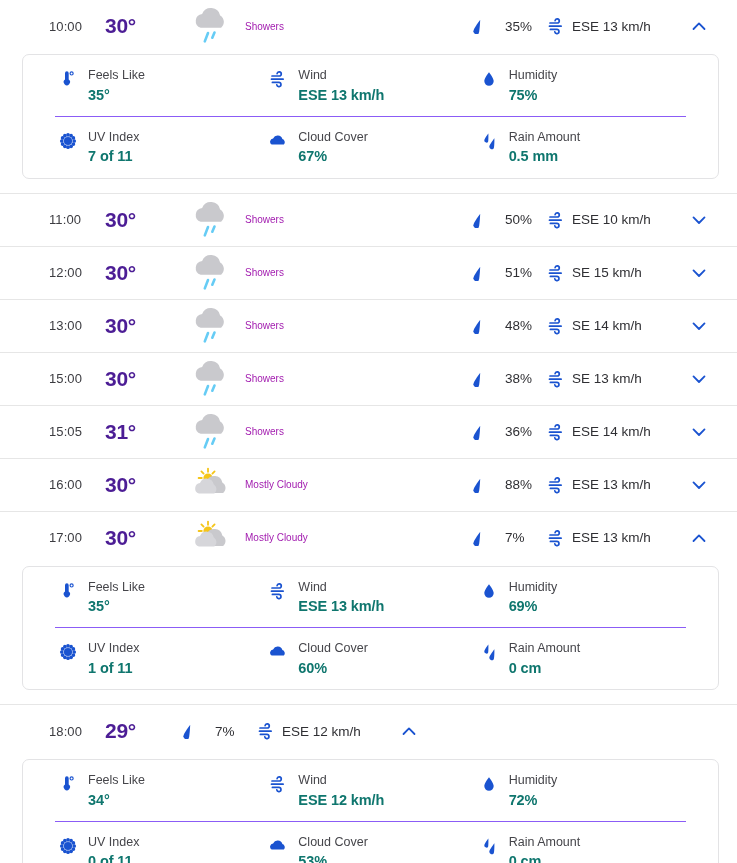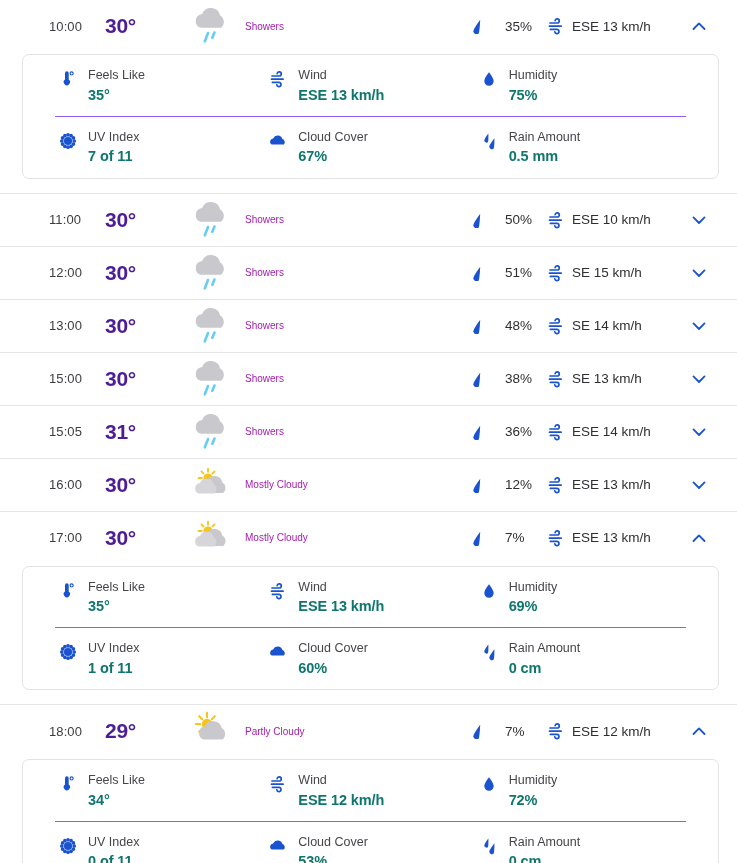--- a/index.html
+++ b/index.html
@@ -462,21 +462,21 @@
           </svg>
         </span>
         <span class="cond-label">Mostly Cloudy</span>
       </div>
       <div class="col-precip">
         <span class="icon">
           <svg width="16" height="16" viewBox="0 0 16 16" xmlns="http://www.w3.org/2000/svg">
             <path fill="#1a53d0" d="M11.2 2.1 C11.2 2.1 4.4 10.6 4.4 13.2 a3.3 3.3 0 0 0 5.1 2.6 C10.6 14.9 11.2 2.1 11.2 2.1 z"></path>
           </svg>
         </span>
-        <span>12%</span>
+        <span>88%</span>
       </div>
       <div class="col-wind">
         <span class="icon">
           <svg width="18" height="18" viewBox="0 0 18 18" xmlns="http://www.w3.org/2000/svg">
             <path d="M3 6 h7.2 a2.1 2.1 0 1 0 -2.1 -2.4" stroke="#1a53d0" stroke-width="1.7" fill="none" stroke-linecap="round"></path>
             <path d="M2.5 9.2 h11.6" stroke="#1a53d0" stroke-width="1.7" fill="none" stroke-linecap="round"></path>
             <path d="M3.4 12.4 h6.4 a2.1 2.1 0 1 1 -2.0 2.5" stroke="#1a53d0" stroke-width="1.7" fill="none" stroke-linecap="round"></path>
           </svg>
         </span>
         <span>ESE 13 km/h</span>
@@ -624,37 +624,20 @@
               <div class="dc-value">0 cm</div>
             </div>
           </div>
         </div>
       </div>
     </div>
     <div class="sep"></div>
     <div class="hour-row">
       <div class="col-time">18:00</div>
       <div class="col-temp">29°</div>
-      <div class="col-cond">
-        <span class="icon">
-          <svg width="40" height="40" viewBox="0 0 40 40" xmlns="http://www.w3.org/2000/svg">
-            <circle cx="14" cy="13" r="5.2" fill="#f5c518"></circle>
-            <line x1="14.0" y1="6.2" x2="14.0" y2="1.8" stroke="#f5c518" stroke-width="2" stroke-linecap="round"></line>
-            <line x1="18.8" y1="8.2" x2="21.9" y2="5.1" stroke="#f5c518" stroke-width="2" stroke-linecap="round"></line>
-            <line x1="20.8" y1="13.0" x2="25.2" y2="13.0" stroke="#f5c518" stroke-width="2" stroke-linecap="round"></line>
-            <line x1="18.8" y1="17.8" x2="21.9" y2="20.9" stroke="#f5c518" stroke-width="2" stroke-linecap="round"></line>
-            <line x1="14.0" y1="19.8" x2="14.0" y2="24.2" stroke="#f5c518" stroke-width="2" stroke-linecap="round"></line>
-            <line x1="9.2" y1="17.8" x2="6.1" y2="20.9" stroke="#f5c518" stroke-width="2" stroke-linecap="round"></line>
-            <line x1="7.2" y1="13.0" x2="2.8" y2="13.0" stroke="#f5c518" stroke-width="2" stroke-linecap="round"></line>
-            <line x1="9.2" y1="8.2" x2="6.1" y2="5.1" stroke="#f5c518" stroke-width="2" stroke-linecap="round"></line>
-            <path fill="#c9c9cd" d="M10.68 28.4 a6.6 6.6 0 0 1 1.32 -12.847999999999999 a8.8 8.8 0 0 1 16.72 1.4080000000000001 a7.04 7.04 0 0 1 0.88 11.44 z"></path>
-          </svg>
-        </span>
-        <span class="cond-label">Partly Cloudy</span>
-      </div>
       <div class="col-precip">
         <span class="icon">
           <svg width="16" height="16" viewBox="0 0 16 16" xmlns="http://www.w3.org/2000/svg">
             <path fill="#1a53d0" d="M11.2 2.1 C11.2 2.1 4.4 10.6 4.4 13.2 a3.3 3.3 0 0 0 5.1 2.6 C10.6 14.9 11.2 2.1 11.2 2.1 z"></path>
           </svg>
         </span>
         <span>7%</span>
       </div>
       <div class="col-wind">
         <span class="icon">

